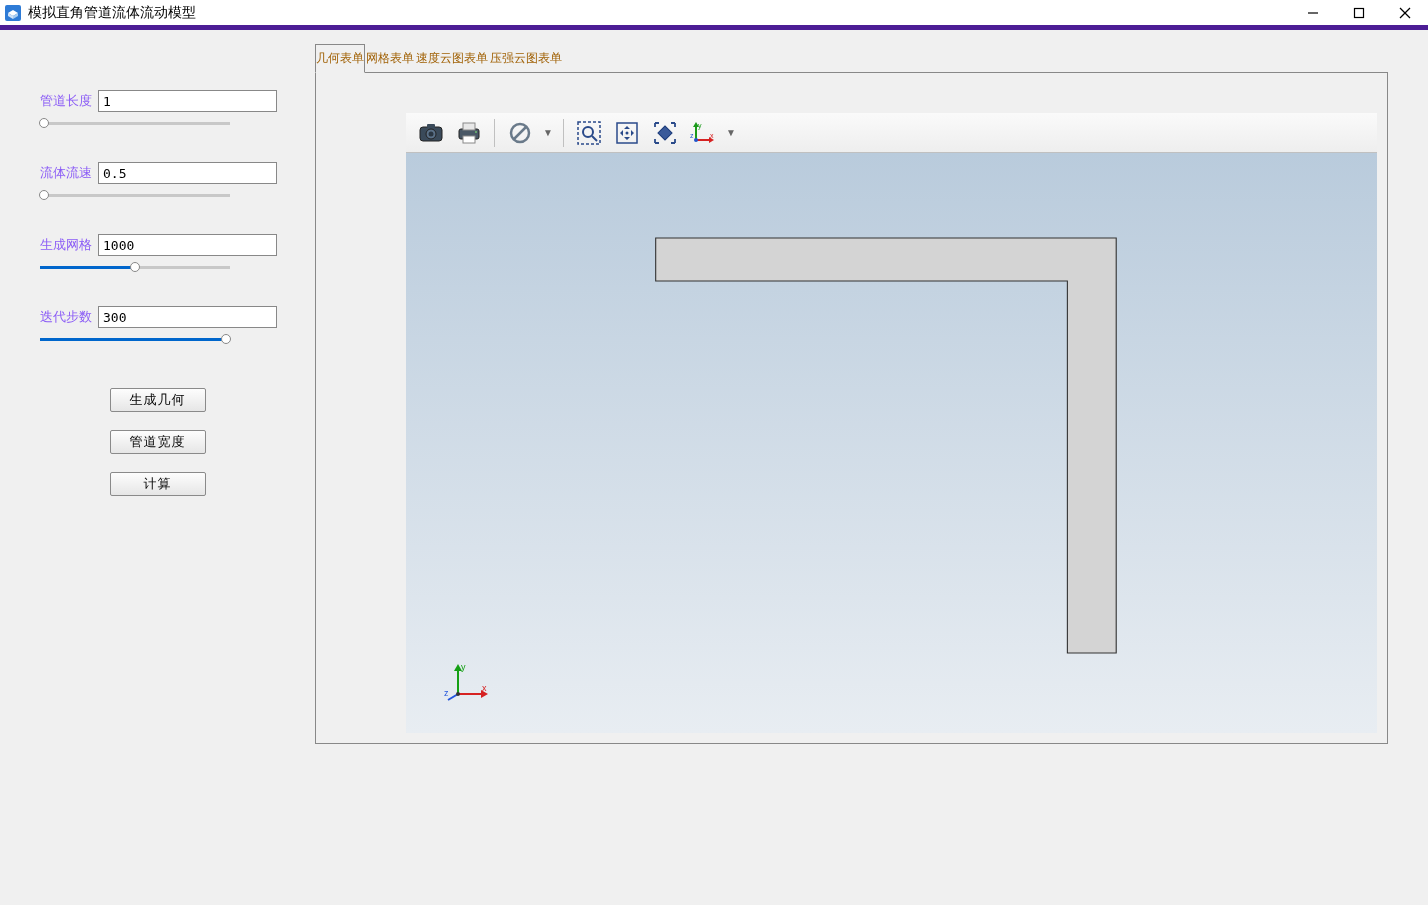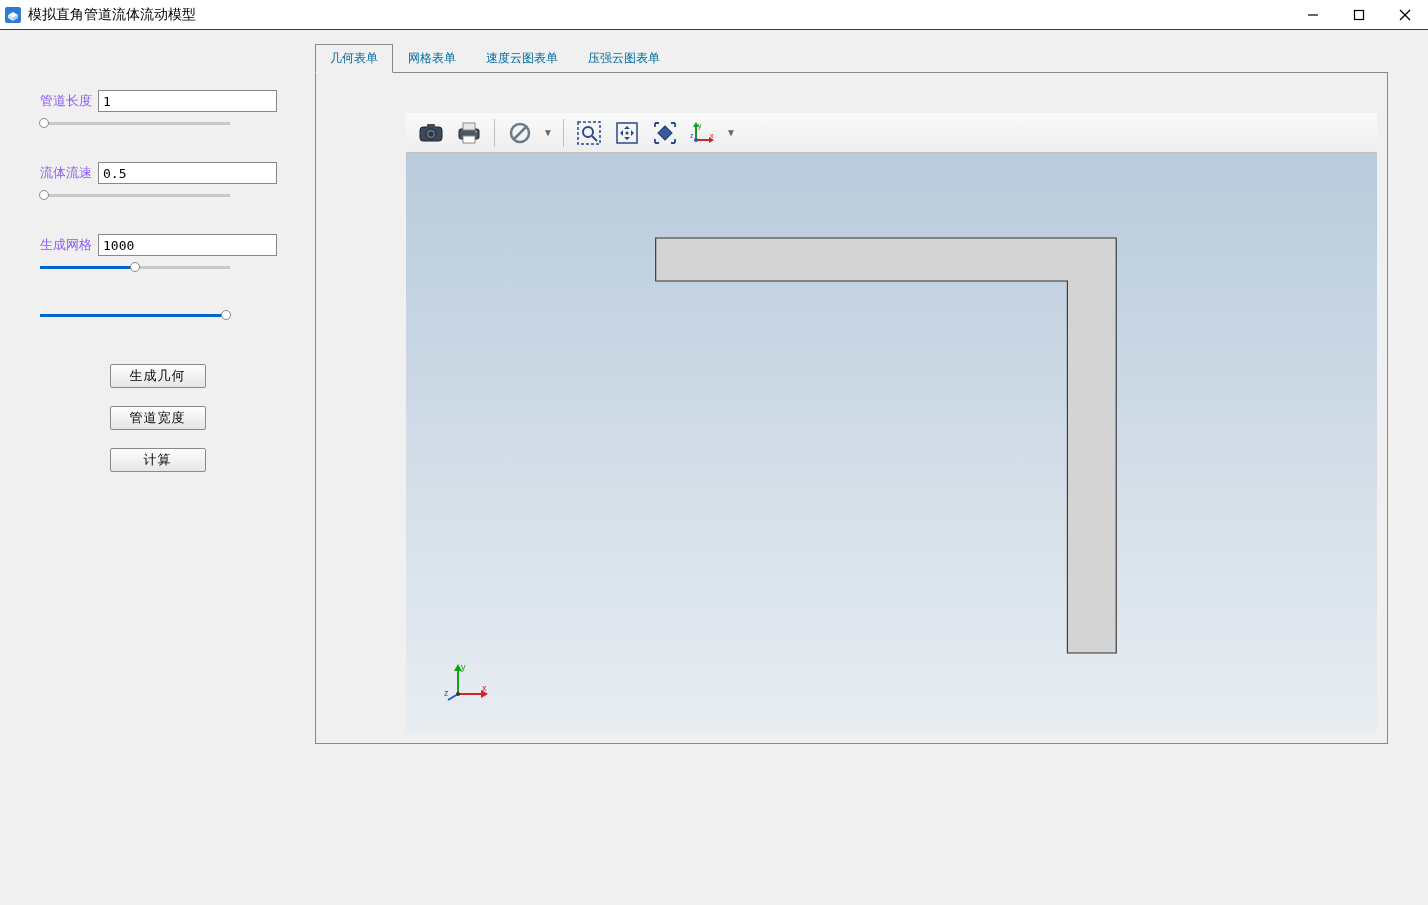--- a/index.html
+++ b/index.html
@@ -9,21 +9,21 @@
   background: #f0f0f0;
   font-family: "Microsoft YaHei", SimSun, sans-serif;
   font-size: 13px;
   overflow: hidden;
 }
 
 
 .titlebar {
   height: 30px;
   background: #fff;
-  border-bottom: 1px solid #4c1d95;
+  border-bottom: 5px solid #4c1d95;
   display: flex;
   align-items: center;
   justify-content: space-between;
 }
 .titlebar-left {
   display: flex;
   align-items: center;
   gap: 6px;
   padding-left: 4px;
 }
@@ -151,23 +151,23 @@
 
 
 .tabs {
   display: flex;
   align-items: flex-end;
   height: 28px;
   position: relative;
   z-index: 2;
 }
 .tab {
-  padding: 5px 14px;
+  padding: 5px 0;
   font-size: 12px;
-  color: #0369a1;
+  color: #a16207;
   border: 1px solid transparent;
   border-bottom: none;
   cursor: pointer;
   background: transparent;
   position: relative;
 }
 .tab.active {
   background: #f0f0f0;
   border: 1px solid #888;
   border-bottom: 1px solid #f0f0f0;
@@ -316,20 +316,24 @@
       </div>
       <div class="slider-wrap">
         <div class="slider-track">
             <div class="slider-fill" style="width:50%"></div>
           </div>
         <div class="slider-thumb" style="left:50%"></div>
       </div>
     </div>
 
     <div class="param-row">
+      <div class="param-line">
+        <span class="param-label">迭代步数</span>
+        <input class="param-input" value="300" style="">
+      </div>
       <div class="slider-wrap">
         <div class="slider-track">
             <div class="slider-fill" style="width:98%"></div>
           </div>
         <div class="slider-thumb" style="left:98%"></div>
       </div>
     </div>
 
     <div class="sidebar-buttons">
       <button class="action-btn">生成几何</button>

